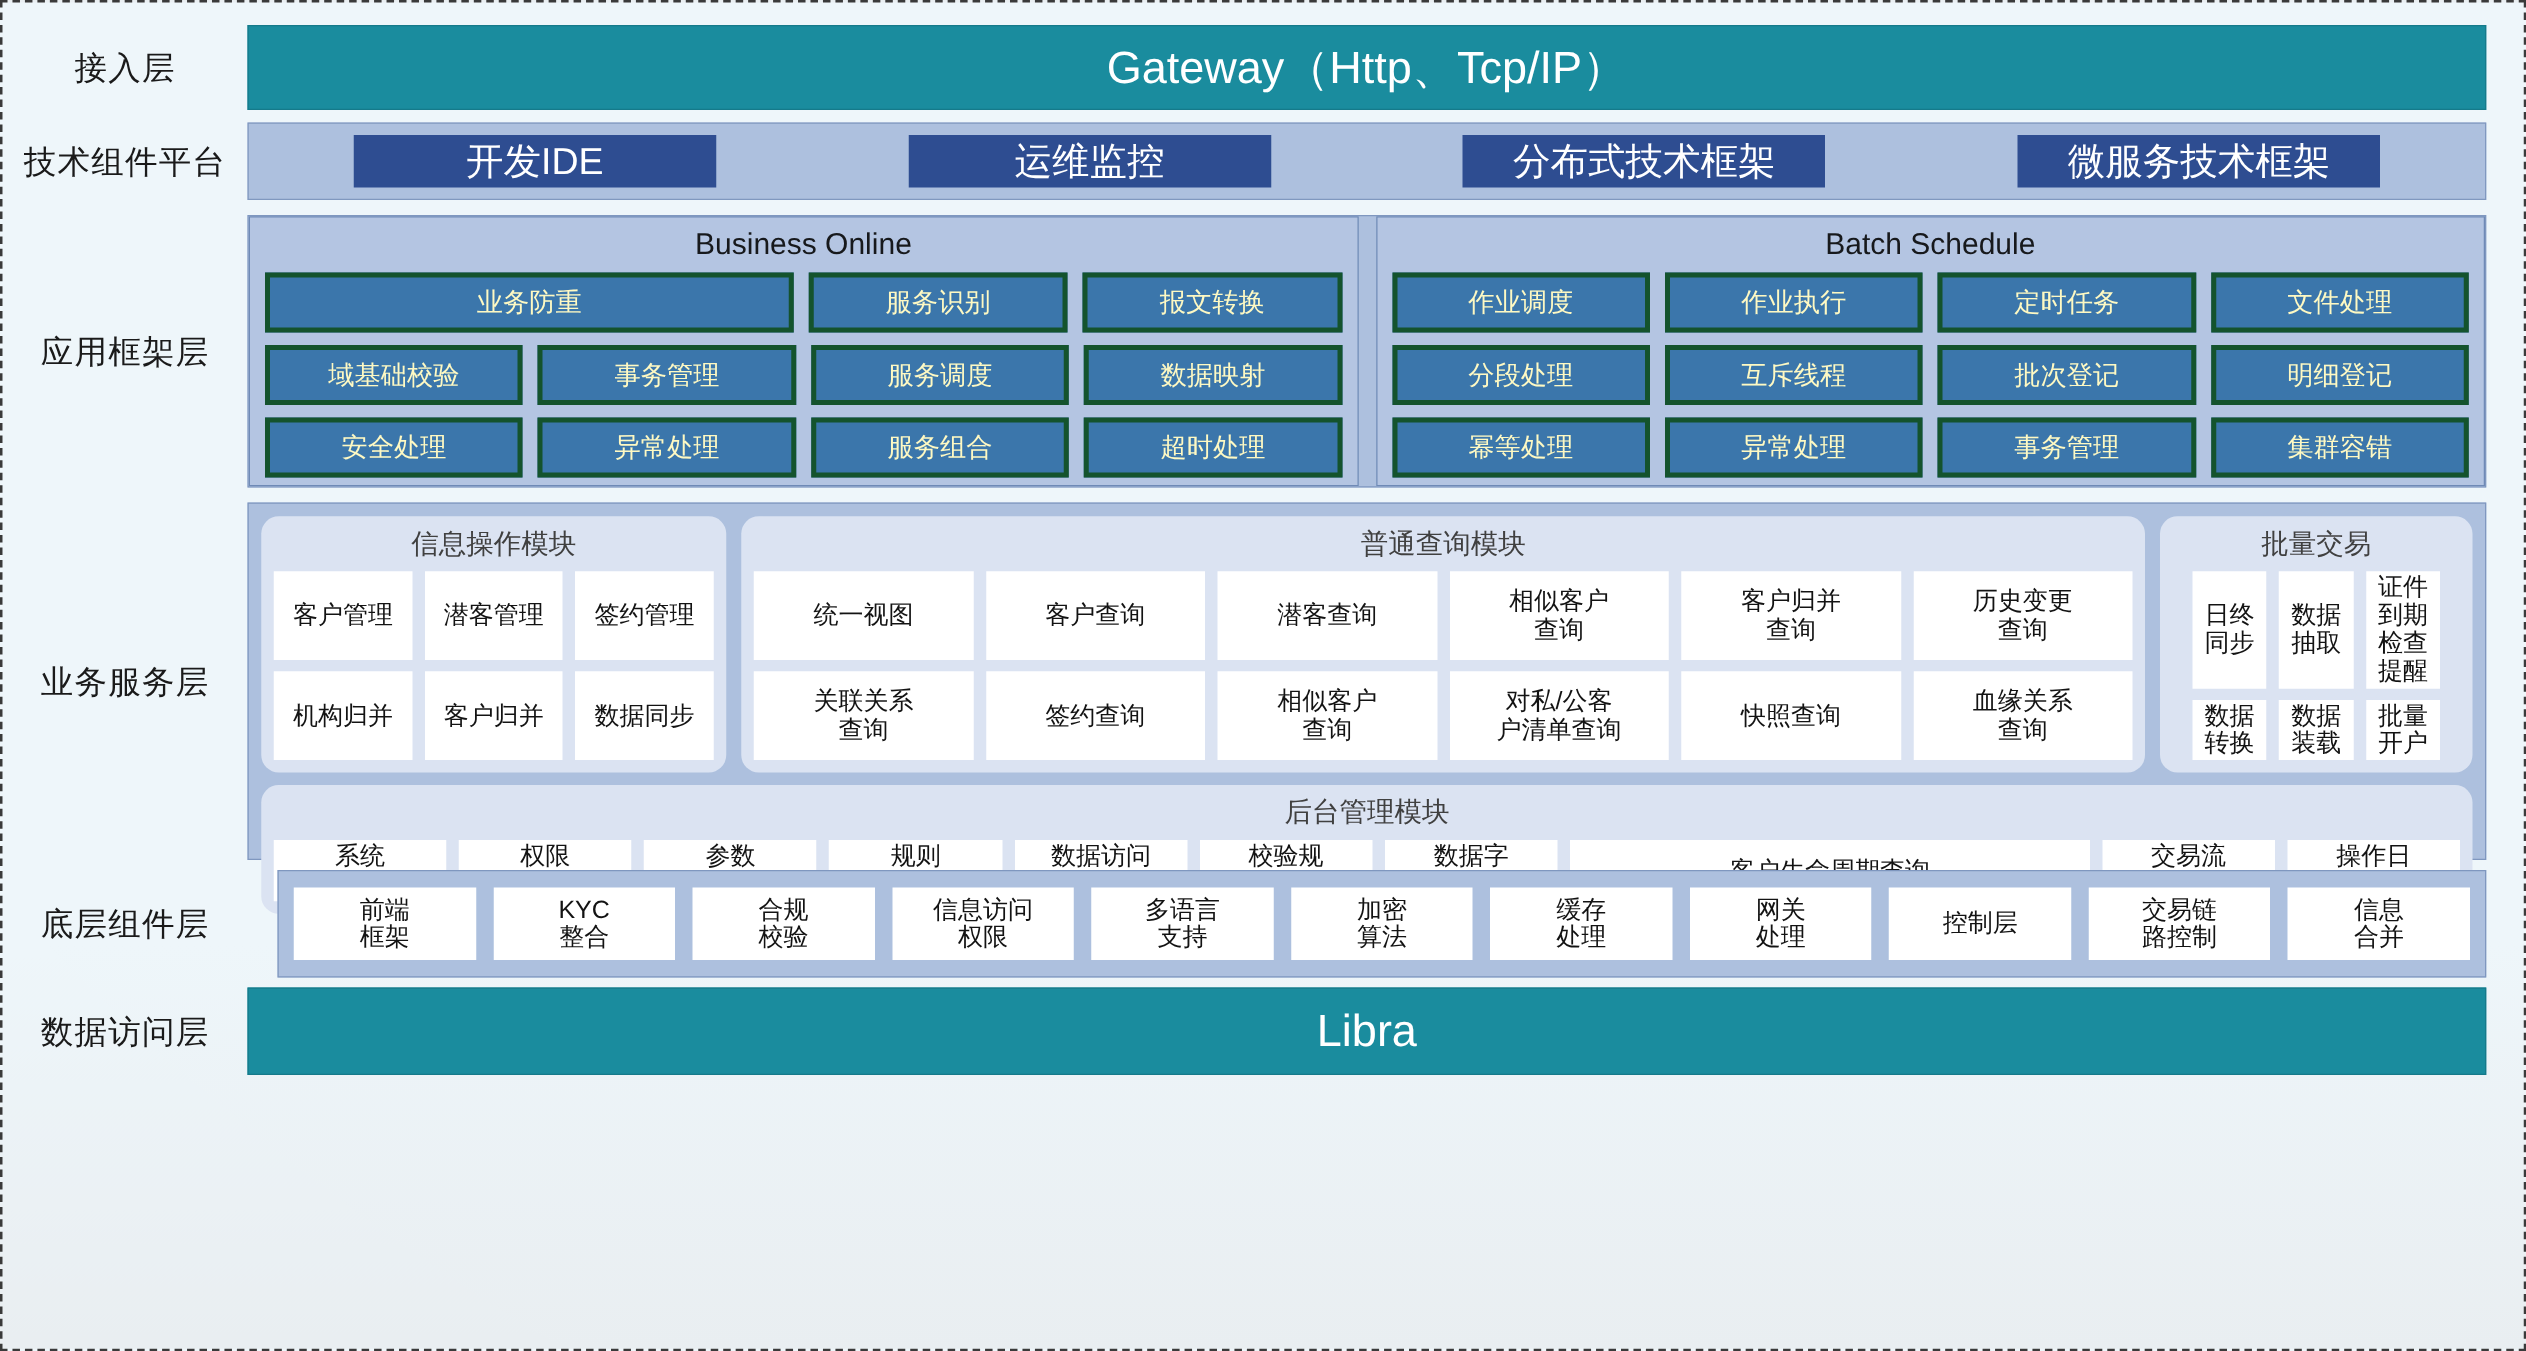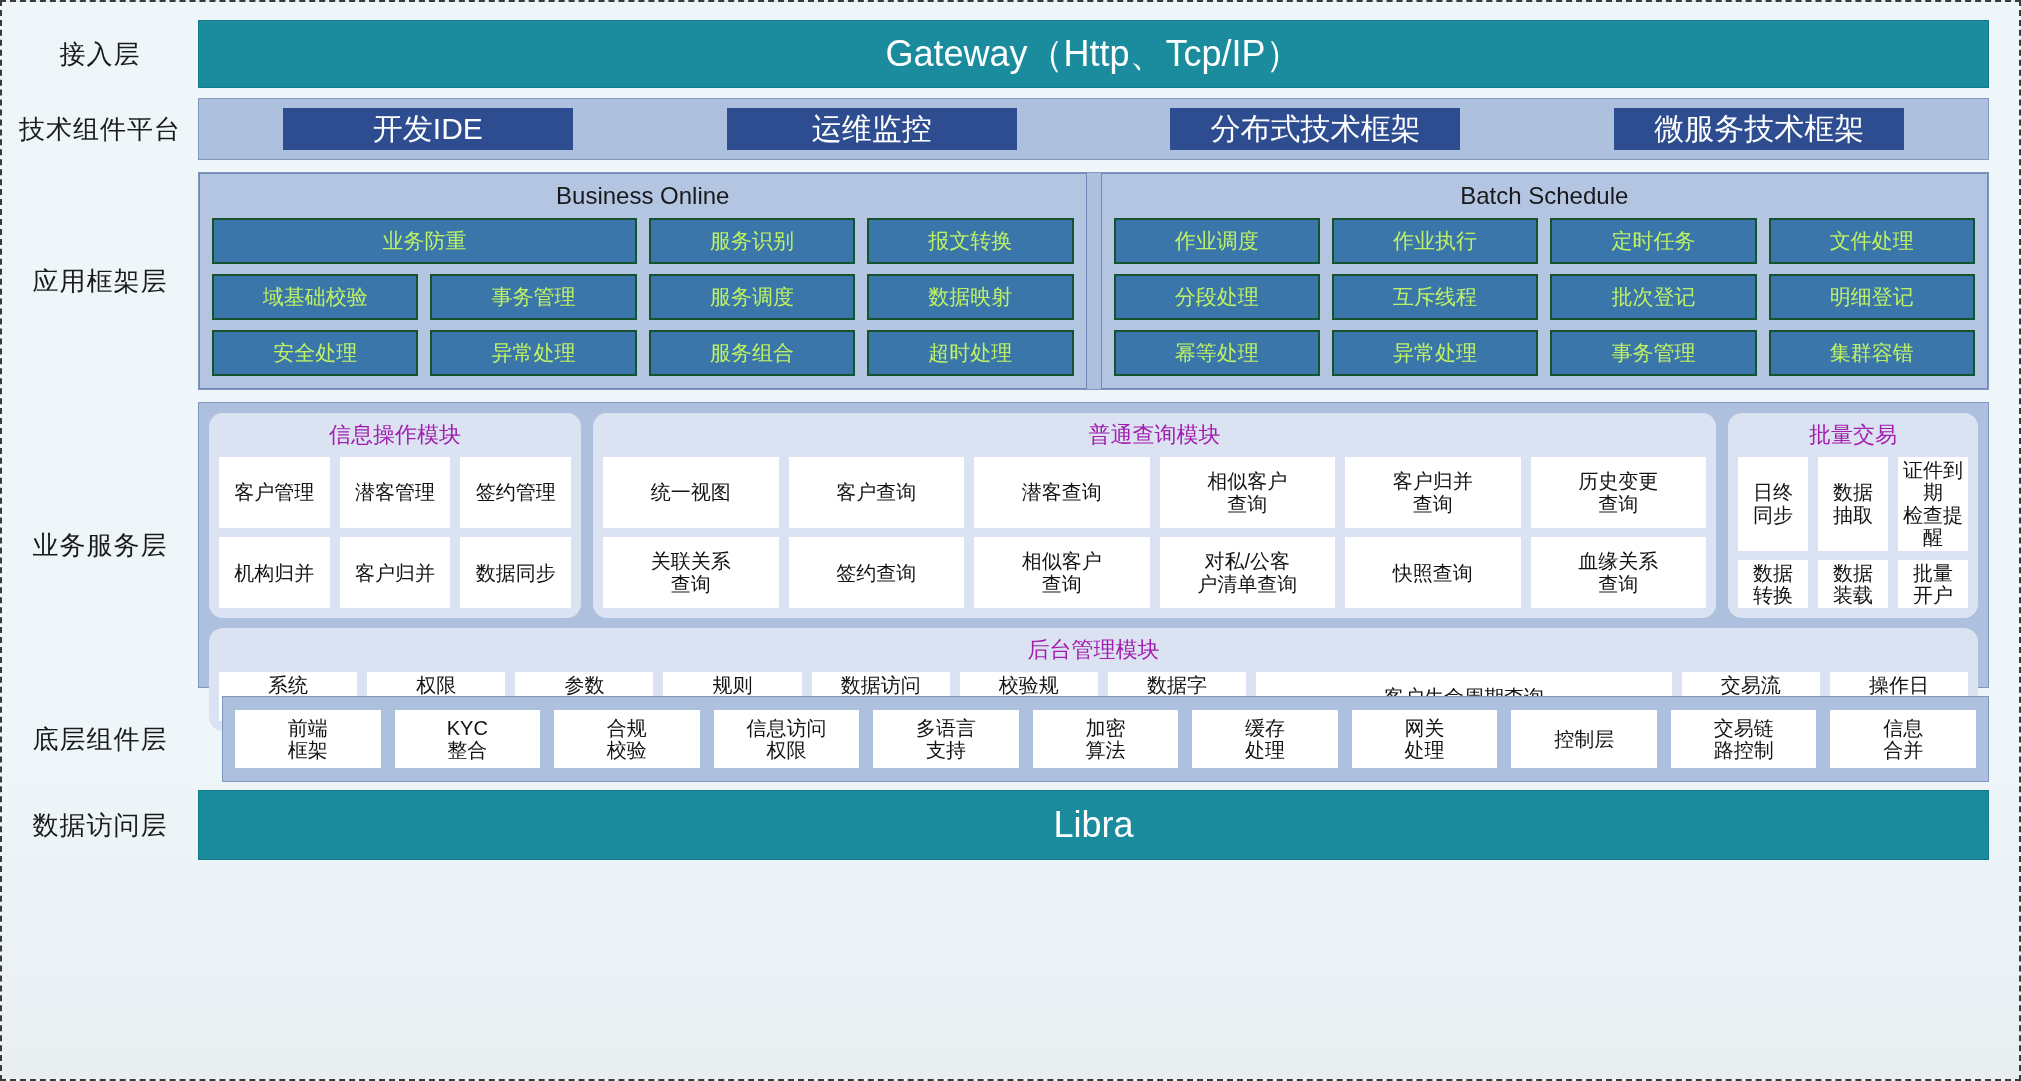--- a/index.html
+++ b/index.html
@@ -49,51 +49,51 @@
   }
   .fw-group{
     flex:1 1 0;border:1px solid #6f8ab6;background:#b4c5e2;
     padding:6px 12px 12px;box-sizing:border-box;
     display:flex;flex-direction:column;
   }
   .fw-title{text-align:center;font-size:24px;color:#17191c;margin:2px 0 8px;}
   .fw-rows{display:flex;flex-direction:column;gap:10px;flex:1 1 auto;}
   .fw-row{display:flex;gap:12px;flex:1 1 0;}
   .fw-cell{
-    flex:1 1 0;background:#3b76ab;border:2px solid #14532d;
-    display:flex;align-items:center;justify-content:center;
-    color:#bef264;font-size:21px;min-height:40px;text-align:center;
+    flex:1 1 0;background:#3b76ab;border:4px solid #14532d;
+    display:flex;align-items:center;justify-content:center;
+    color:#fef9c3;font-size:21px;min-height:40px;text-align:center;
   }
   .fw-cell.span2{flex:2.08 1 0;}
 
   
   .biz-band{
     flex:1 1 auto;background:#adc0de;border:1px solid #7f97bf;
     display:flex;flex-direction:column;gap:10px;
     padding:10px;box-sizing:border-box;
   }
   .biz-top{display:flex;gap:12px;flex:1 1 auto;}
   .mod-box{
     background:#dbe3f2;border-radius:14px;
     padding:4px 10px 10px;box-sizing:border-box;
     display:flex;flex-direction:column;
   }
-  .mod-title{text-align:center;font-size:22px;color:#a21caf;margin:3px 0 7px;}
+  .mod-title{text-align:center;font-size:22px;color:#404040;margin:3px 0 7px;}
   .mod-rows{display:flex;flex-direction:column;gap:9px;flex:1 1 auto;}
   .mod-row{display:flex;gap:10px;flex:1 1 0;}
   .wcell{
     flex:1 1 0;background:#ffffff;
     display:flex;align-items:center;justify-content:center;
     font-size:20px;color:#131313;text-align:center;line-height:1.12;
     min-height:46px;padding:2px 3px;box-sizing:border-box;
   }
   .wcell.wide{flex:3.1 1 0;}
   .mod-info{flex:0 0 372px;}
   .mod-query{flex:1 1 auto;}
-  .mod-batch{flex:0 0 250px;}
+  .mod-batch{flex:0 0 250px;align-items:center;}
   .mod-admin{flex:1 1 auto;}
 
   
   .comp-band{
     flex:1 1 auto;background:#adc0de;border:1px solid #7f97bf;
     display:flex;align-items:center;gap:14px;
     padding:10px 12px;box-sizing:border-box;margin-left:24px;
   }
   .comp-cell{
     flex:1 1 0;background:#fff;

